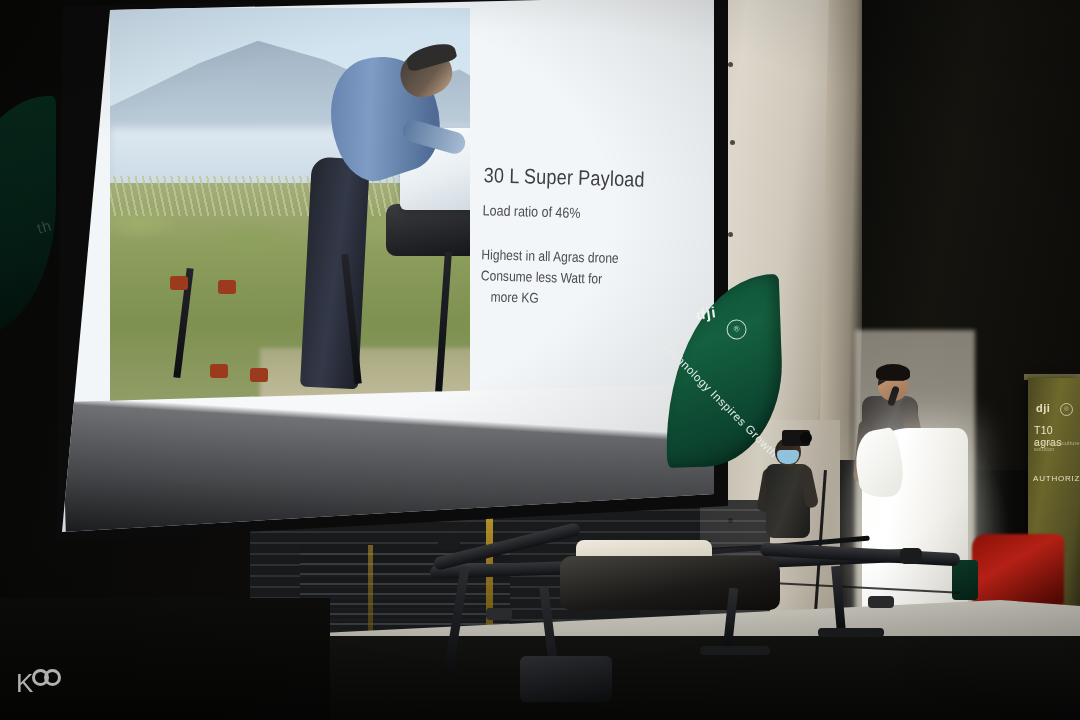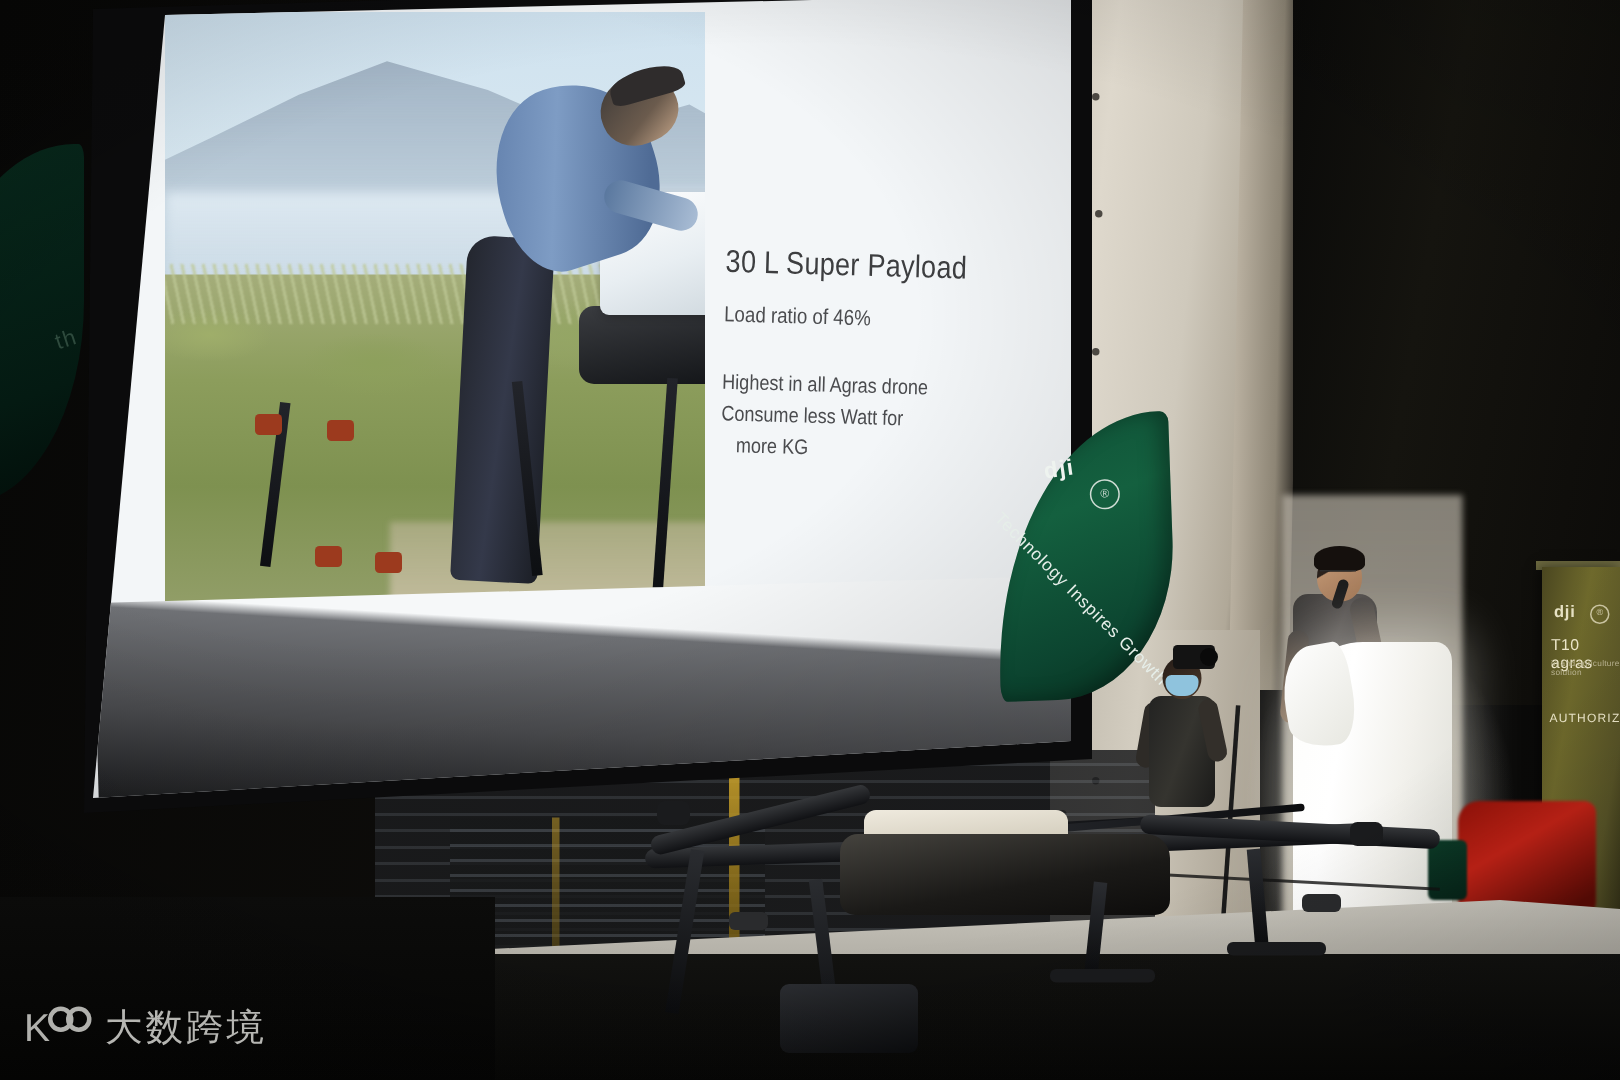--- a/index.html
+++ b/index.html
@@ -407,16 +407,15 @@
   <div class="fd-box"></div>
 
   <div class="vignette"></div>
 
   <div class="watermark">
     <div class="wm-mark">
       <span class="k">K</span>
       <span class="c1"></span>
       <span class="c2"></span>
     </div>
-    <div class="wm-text">大数跨境</div>
   </div>
 
 </div>
 
 </body></html>

